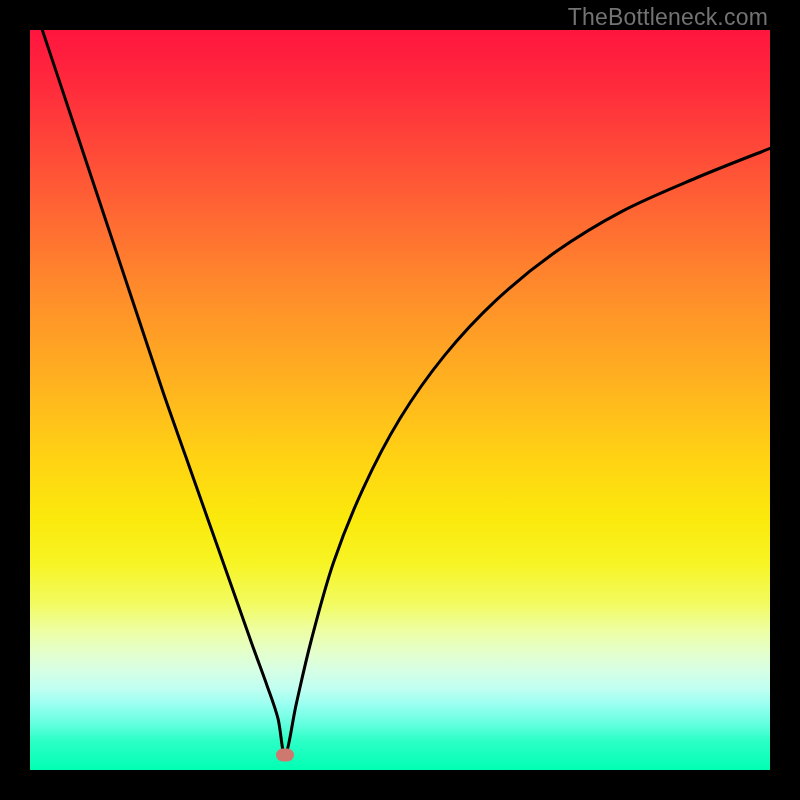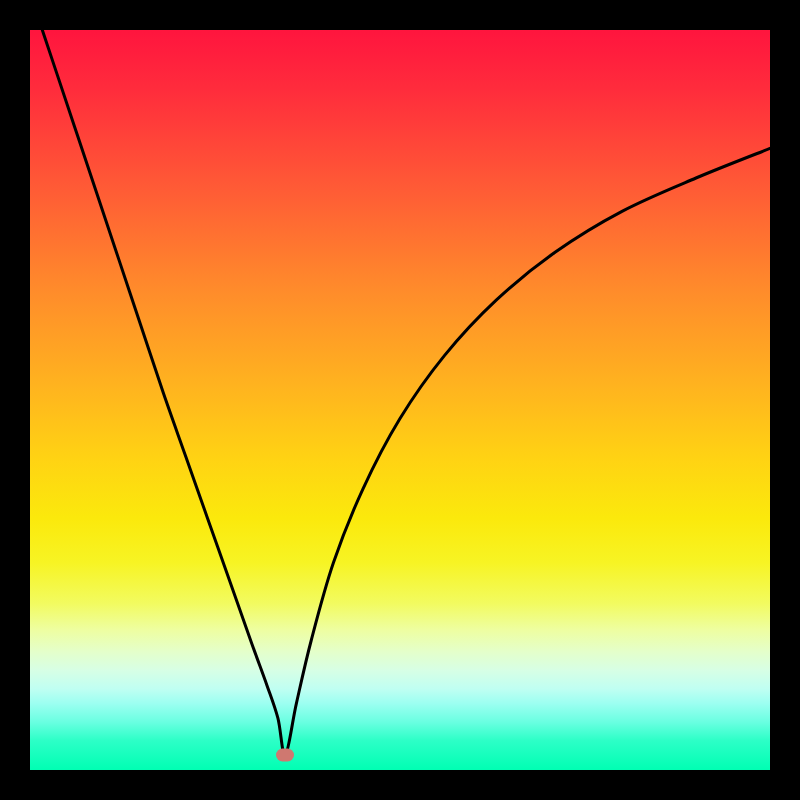--- a/index.html
+++ b/index.html
@@ -58,19 +58,20 @@
     height: 13px;
     background: #cf7870;
     border-radius: 7px;
     transform: translate(-50%, -50%);
   }
 </style>
 </head>
 <body>
 
 <div class="frame">
+  <div class="watermark">TheBottleneck.com</div>
   <div class="plot">
     <svg class="curve" viewBox="0 0 740 740" preserveAspectRatio="none">
       <path id="curvePath" fill="none" stroke="#000000" stroke-width="3" stroke-linecap="round" stroke-linejoin="round" d="M 0,-37 C 3.6999999999999997,-25.9 14.8,7.400000000000016 22.2,29.600000000000023 C 29.599999999999998,51.800000000000026 37,74.00000000000006 44.4,96.20000000000005 C 51.8,118.40000000000003 59.199999999999996,140.59999999999997 66.6,162.79999999999995 C 74,184.99999999999994 81.39999999999999,207.20000000000002 88.8,229.40000000000003 C 96.2,251.60000000000005 103.6,273.8 111,296 C 118.4,318.2 125.79999999999998,341.01666666666665 133.2,362.59999999999997 C 140.6,384.1833333333333 148,404.5333333333333 155.4,425.5 C 162.8,446.4666666666667 170.2,467.43333333333334 177.6,488.4 C 185,509.3666666666666 192.4,530.3333333333333 199.8,551.3 C 207.20000000000002,572.2666666666667 215.83333333333334,596.9333333333334 222,614.2 C 228.16666666666666,631.4666666666667 232.48333333333335,642.5666666666666 236.8,654.9 C 241.11666666666667,667.2333333333333 244.81666666666666,676.4833333333333 247.9,688.2 C 250.98333333333335,699.9166666666667 252.21666666666664,727.6666666666667 255.29999999999998,725.2 C 258.3833333333333,722.7333333333333 262.0833333333333,692.5166666666667 266.4,673.4 C 270.71666666666664,654.2833333333333 275.0333333333333,633.9333333333334 281.2,610.5 C 287.3666666666667,587.0666666666666 294.76666666666665,558.0833333333333 303.4,532.8 C 312.0333333333333,507.51666666666665 321.9,482.85 333,458.8 C 344.1,434.75 356.43333333333334,410.7 370,388.5 C 383.56666666666666,366.3 398.3666666666667,345.3333333333333 414.40000000000003,325.59999999999997 C 430.4333333333334,305.8666666666666 447.7,287.3666666666666 466.2,270.09999999999997 C 484.7,252.83333333333331 504.4333333333333,236.8 525.4,222 C 546.3666666666667,207.2 568.5666666666666,193.6333333333333 592,181.29999999999995 C 615.4333333333334,168.9666666666666 641.3333333333334,158.48333333333332 666,148 C 690.6666666666666,137.51666666666668 727.6666666666666,123.33333333333331 740,118.39999999999998"></path>
     </svg>
     <div id="marker" class="marker" style="left: 255.3px; top: 725.2px; background: rgb(207, 120, 112);"></div>
   </div>
 </div>
 
 </body></html>

